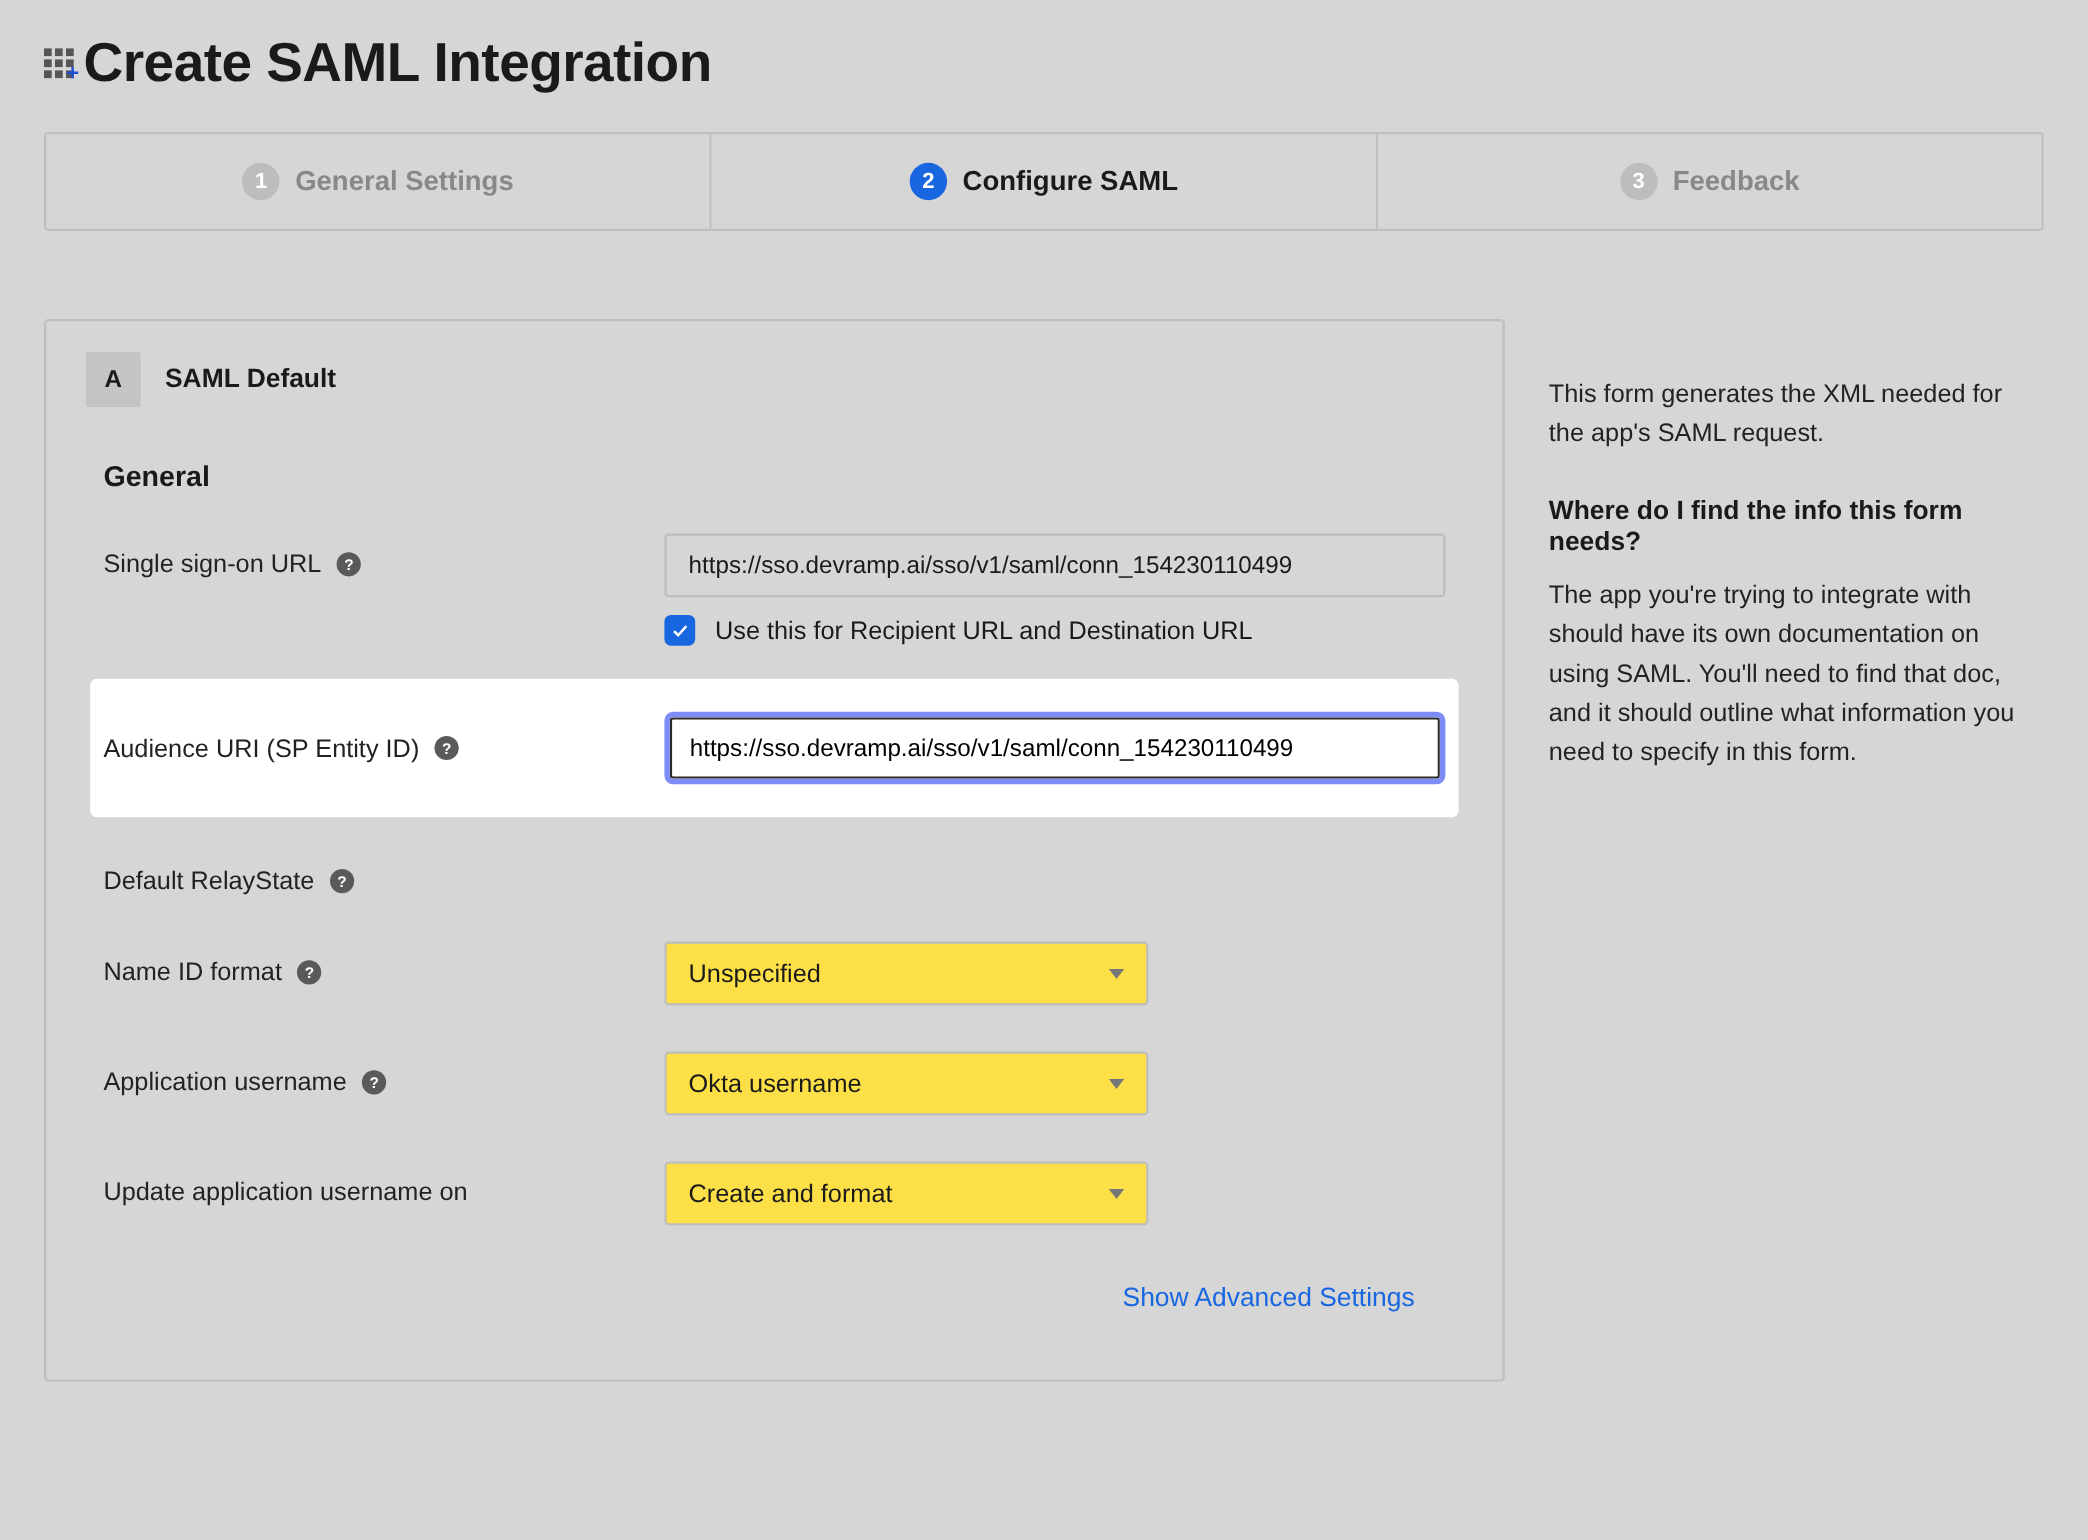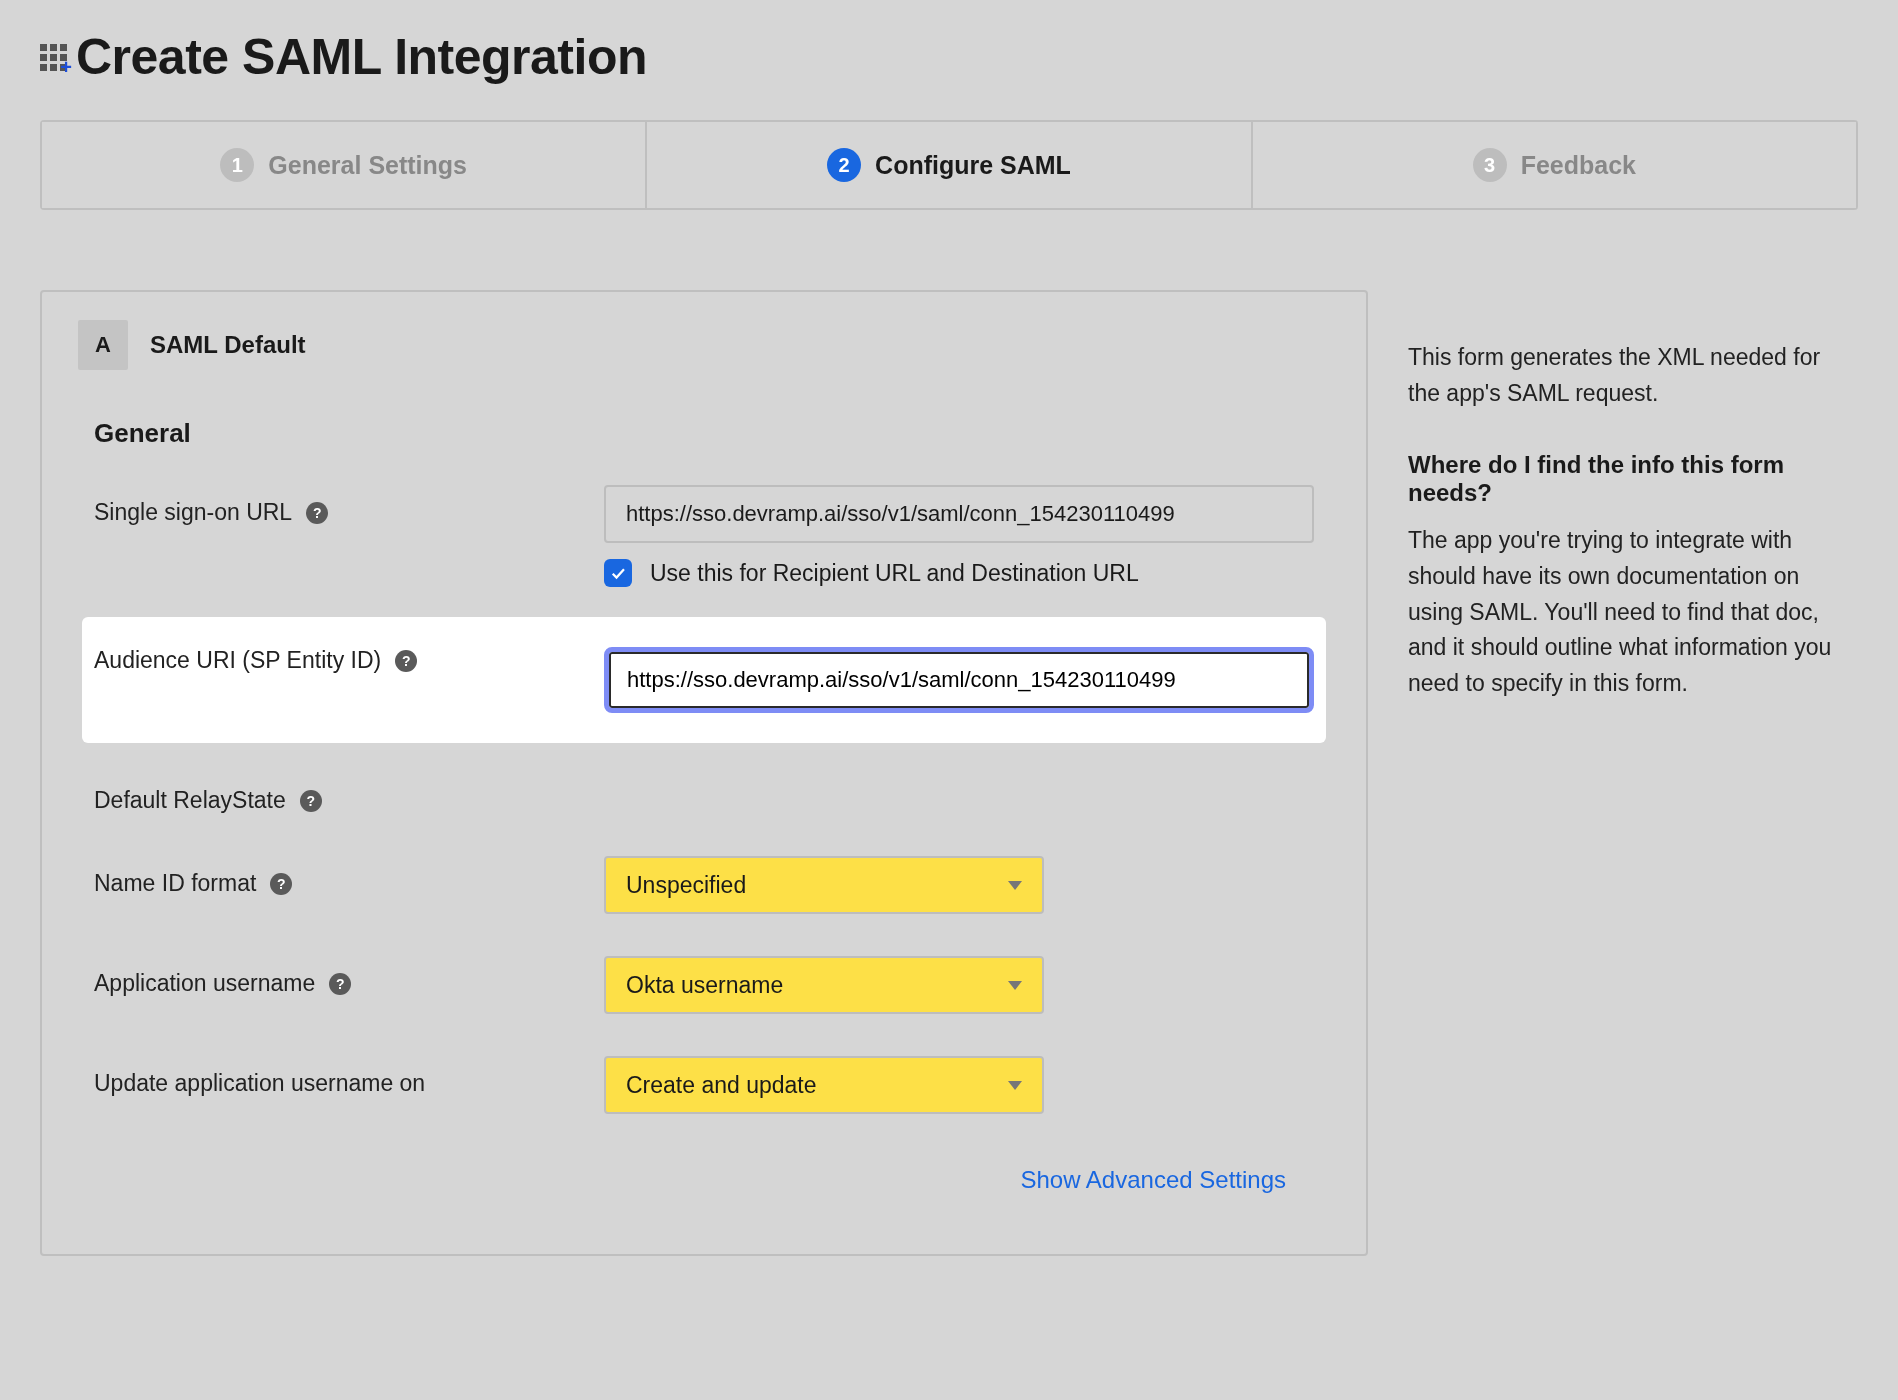--- a/index.html
+++ b/index.html
@@ -170,21 +170,21 @@
   }
   .check svg { width: 18px; height: 18px; stroke: #fff; stroke-width: 3; fill: none; }
 
   
   .highlight-strip {
     background: #fff;
     border-radius: 6px;
     margin: 18px 40px 18px 40px;
     padding: 30px 12px 30px 12px;
     display: flex;
-    align-items: flex-start;
+    align-items: center;
   }
   .highlight-strip .label-col {
     flex: 0 0 510px;
     display: flex;
     align-items: center;
     gap: 14px;
     font-size: 23px;
     color: #222;
   }
   .highlight-strip .field-col { flex: 1; }
@@ -357,21 +357,21 @@
         </div>
       </div>
     </div>
 
     <div class="row" style="padding-top:30px;">
       <div class="label-col">
         <span>Update application username on</span>
       </div>
       <div class="field-col">
         <div class="select">
-          <span>Create and update</span>
+          <span>Create and format</span>
           <span class="caret"></span>
         </div>
       </div>
     </div>
 
     <a class="adv-link">Show Advanced Settings</a>
 
   </div>
 
   <div class="sidebar">

